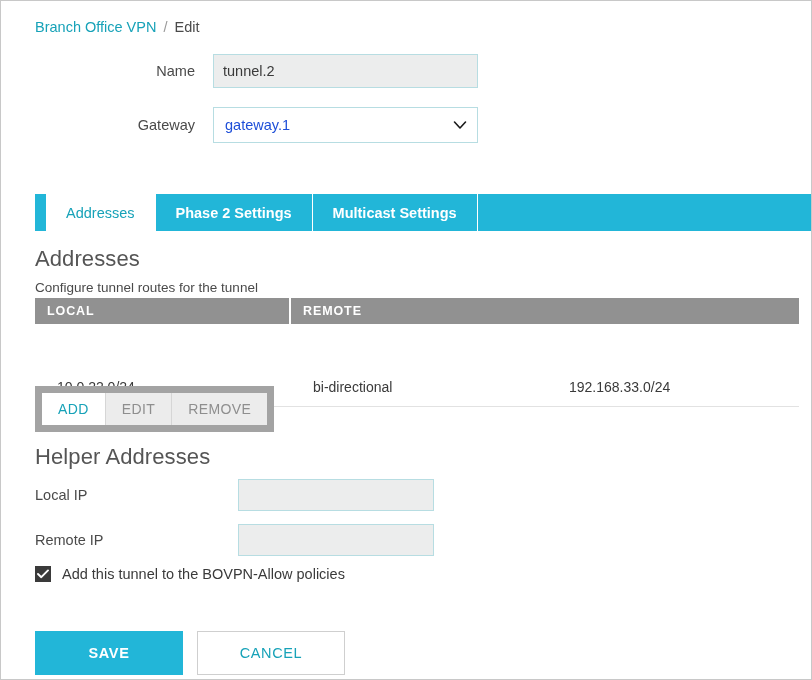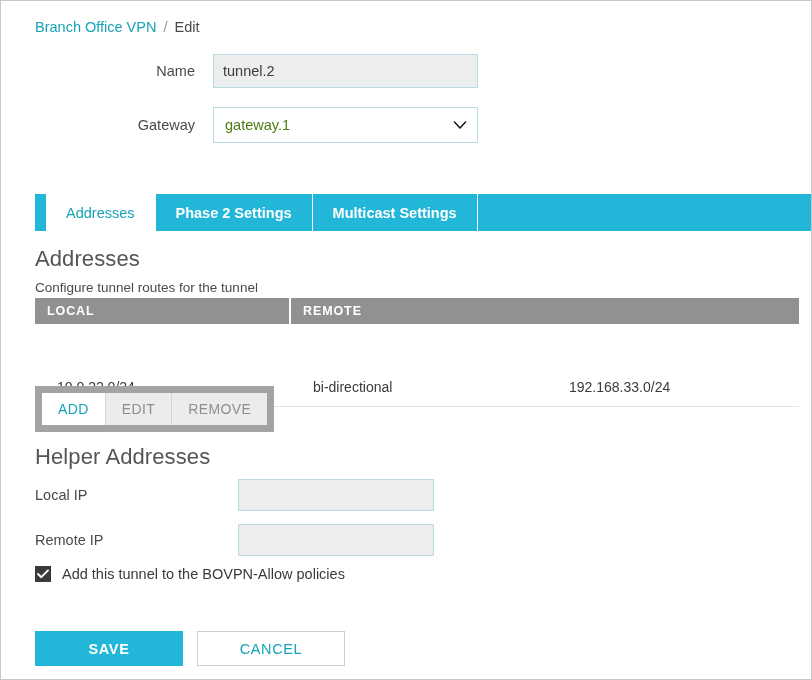--- a/index.html
+++ b/index.html
@@ -82,21 +82,21 @@
     box-sizing: border-box;
     width: 265px;
     height: 36px;
     border: 1px solid #b7dde2;
     background: #ffffff;
     display: flex;
     align-items: center;
   }
   .select-wrap .select-value {
     font-size: 14.5px;
-    color: #4d7c0f;
+    color: #1d4ed8;
     padding-left: 11px;
   }
   .select-wrap .chevron {
     position: absolute;
     right: 10px;
     top: 50%;
     transform: translateY(-50%);
     display: block;
     line-height: 0;
   }
@@ -291,21 +291,21 @@
   
   .footer {
     position: absolute;
     left: 34px;
     top: 630px;
     display: flex;
     gap: 14px;
   }
   .btn {
     box-sizing: border-box;
-    height: 35px;
+    height: 44px;
     display: flex;
     align-items: center;
     justify-content: center;
     font-size: 14.5px;
     letter-spacing: 0.6px;
     cursor: pointer;
   }
   .btn-primary {
     width: 148px;
     background: #22b6d8;

